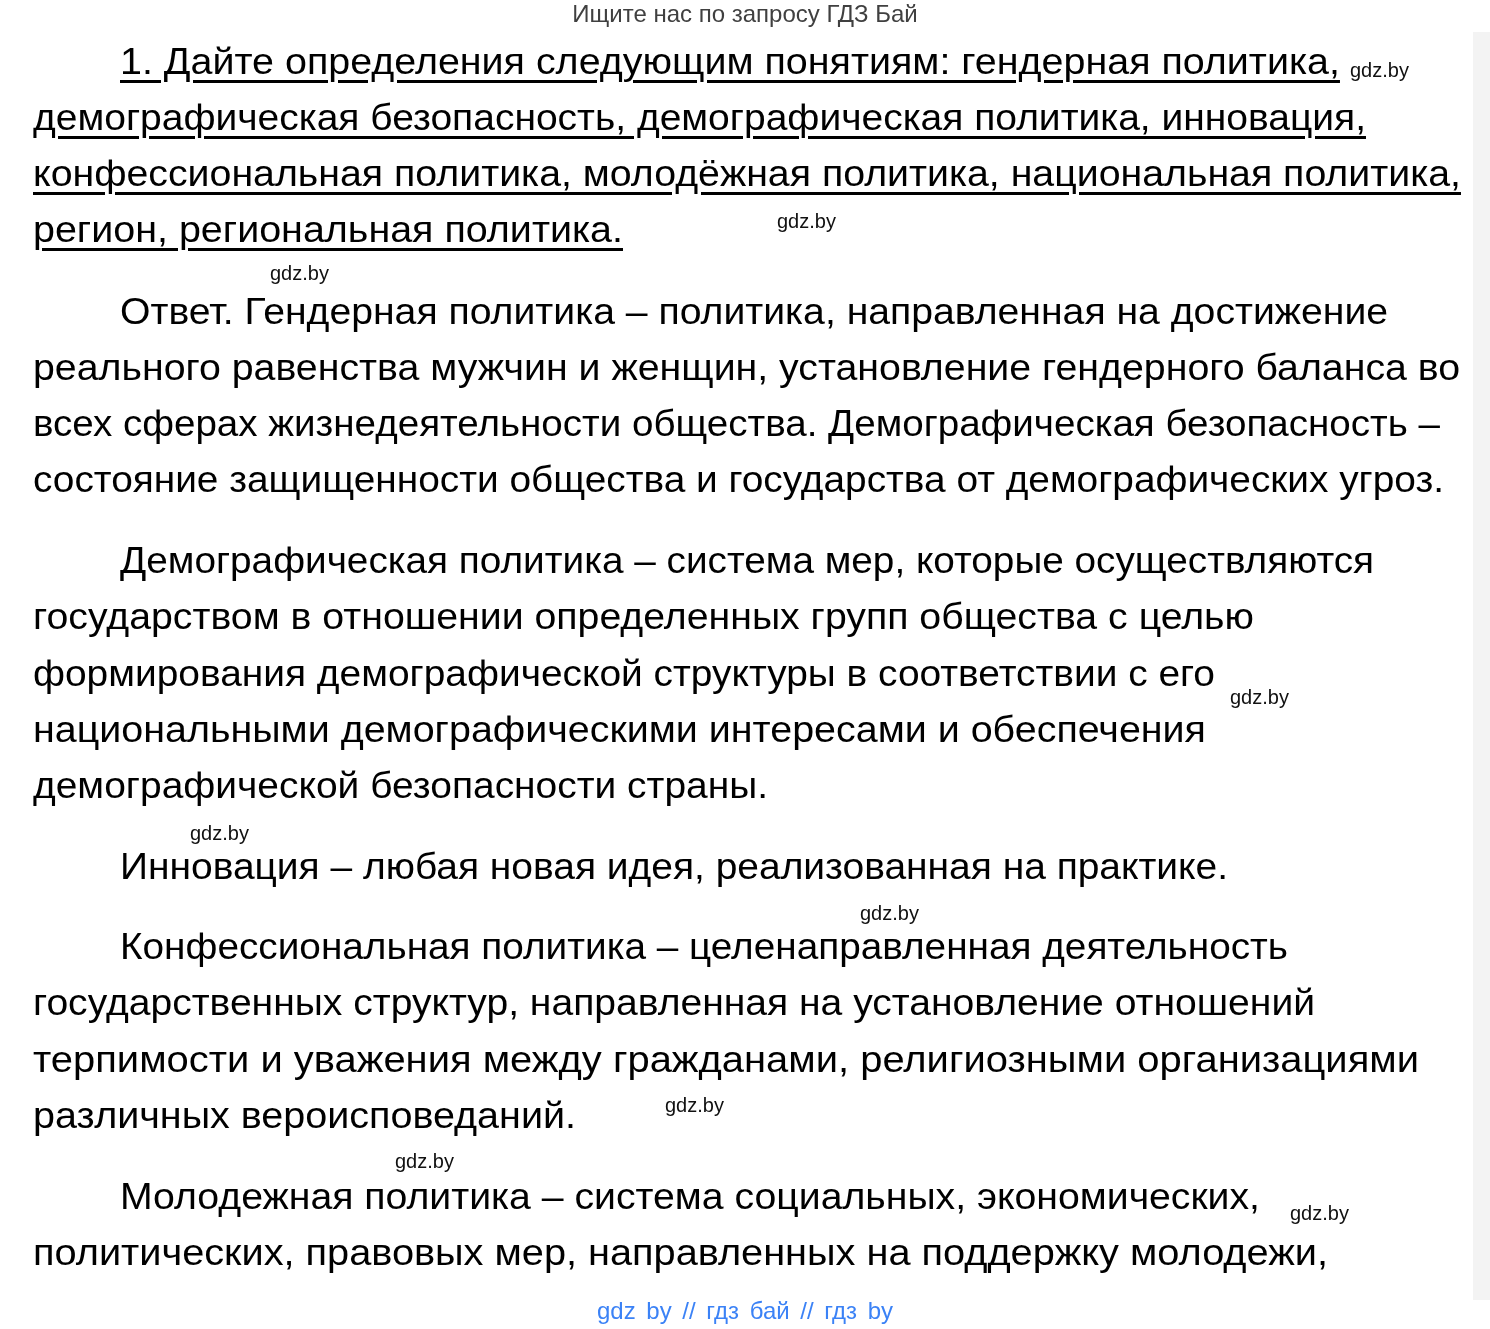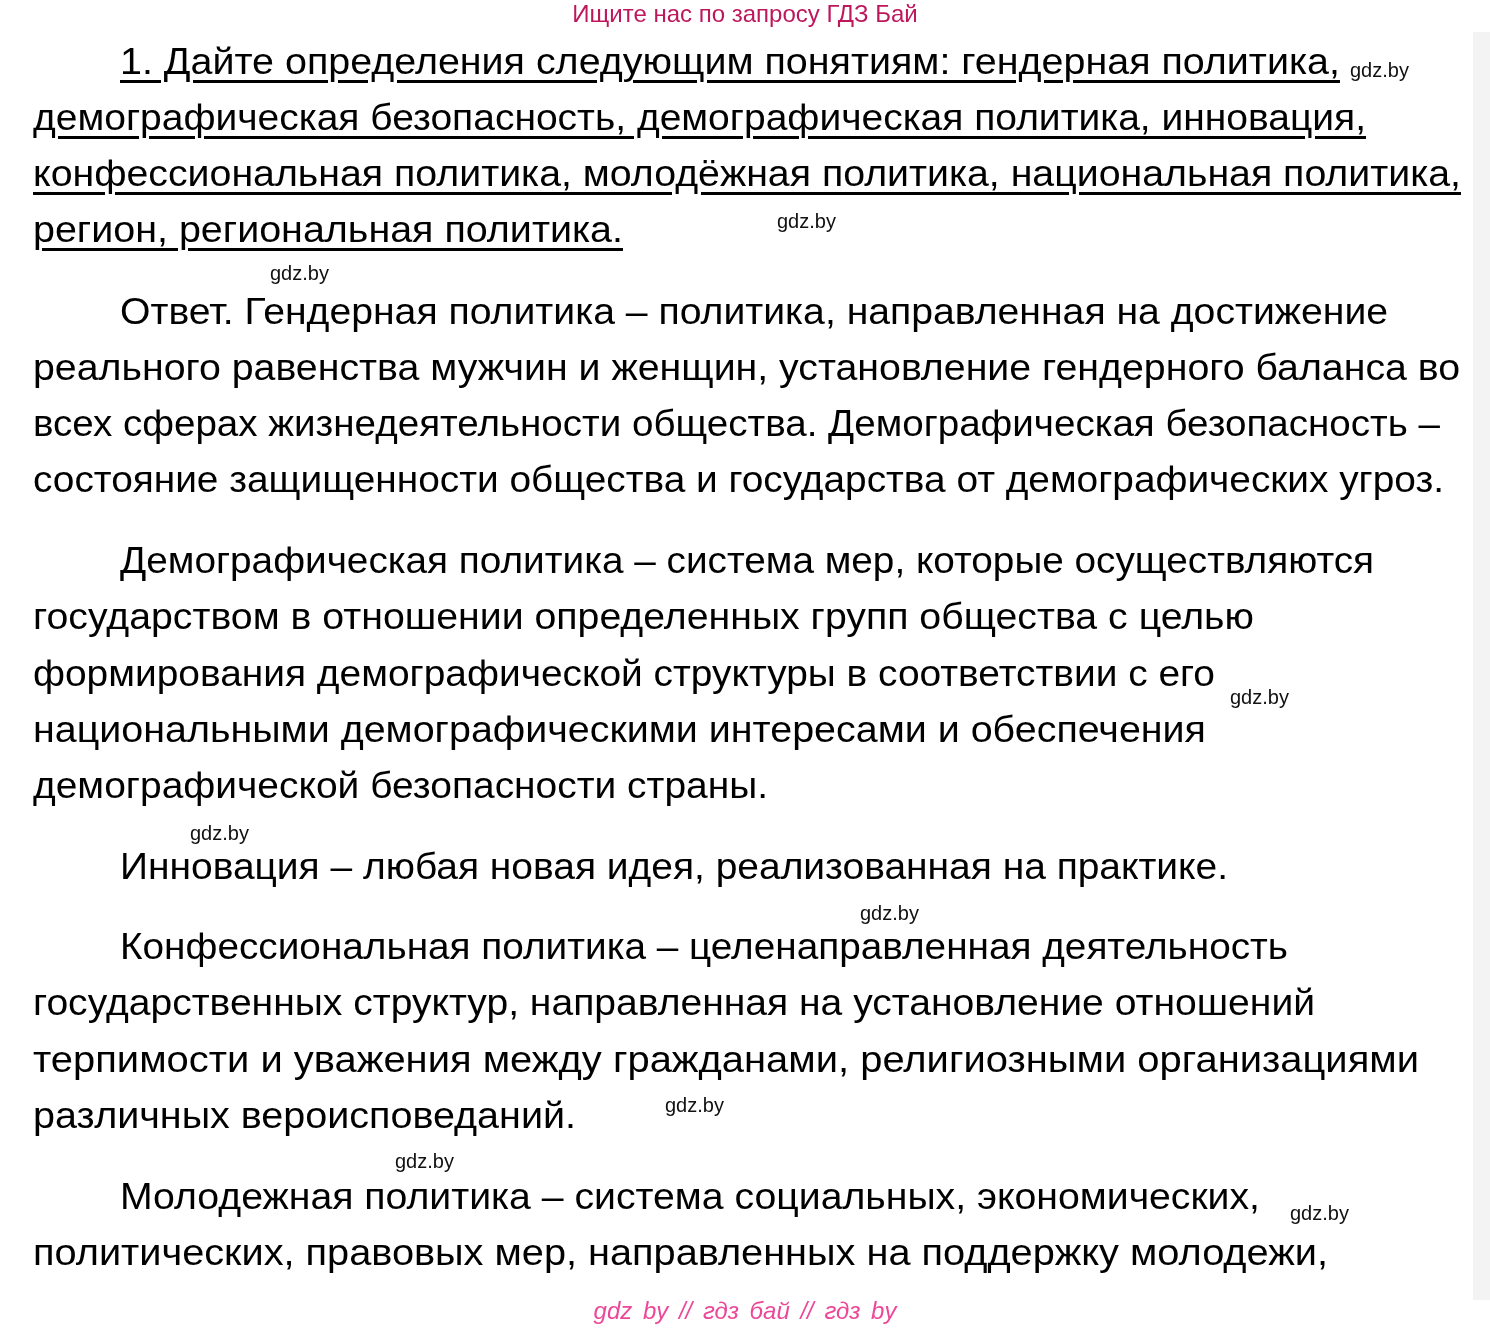--- a/index.html
+++ b/index.html
@@ -24,33 +24,32 @@
       background: #f3f3f3;
     }
     .banner {
       position: absolute;
       top: 0;
       left: 0;
       width: 1490px;
       text-align: center;
       font-size: 24px;
       line-height: 28px;
-      color: #be185d;
+      color: #404040;
     }
     .footer {
       position: absolute;
       top: 1296px;
       left: 0;
       width: 1490px;
       text-align: center;
       font-size: 24px;
       line-height: 30px;
-      color: #ec4899;
+      color: #3b82f6;
       word-spacing: 4px;
-      font-style: italic;
     }
     .line {
       position: absolute;
       left: 33px;
       white-space: nowrap;
       font-size: 36px;
       line-height: 44px;
       font-family: "Liberation Sans Narrow", "Liberation Sans", "DejaVu Sans", sans-serif;
       transform-origin: 0 50%;
     }

